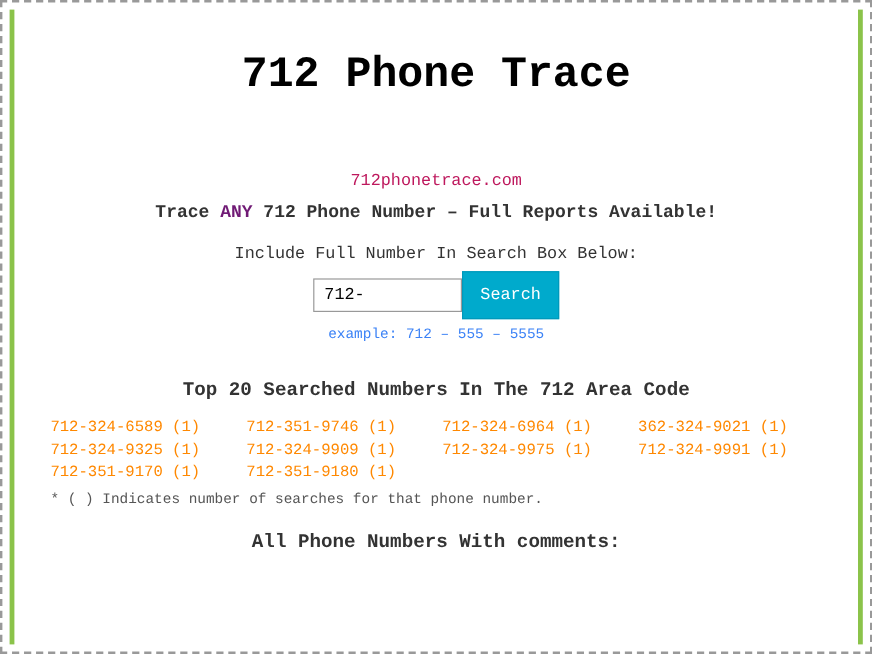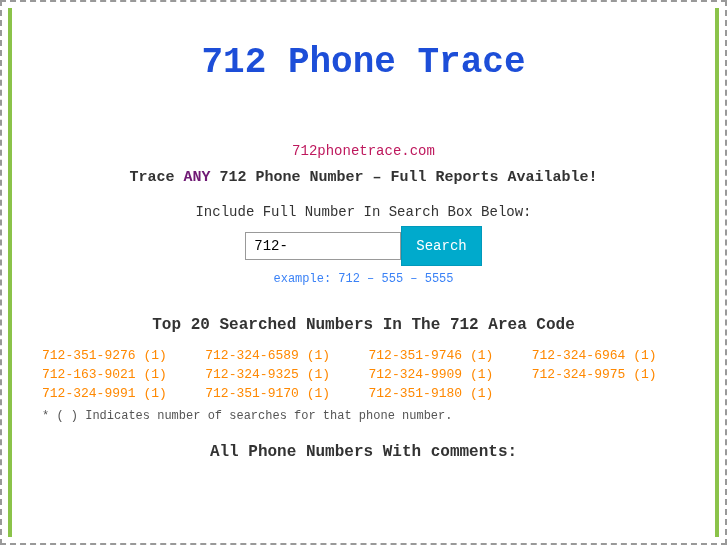--- a/index.html
+++ b/index.html
@@ -30,21 +30,21 @@
       pointer-events: none;
       z-index: 10;
     }
 
     .content {
       padding: 20px 40px 30px 40px;
     }
 
     .page-title {
       text-align: center;
-      color: #1d4ed8;
+      color: #000000;
       font-size: 36px;
       font-weight: bold;
       font-family: 'Courier New', Courier, monospace;
       margin-top: 20px;
       margin-bottom: 60px;
     }
 
     .site-url {
       text-align: center;
       color: #be185d;
@@ -82,21 +82,21 @@
       align-items: center;
       gap: 0;
       margin-bottom: 6px;
     }
 
     .search-input {
       border: 1px solid #999;
       padding: 4px 8px;
       font-size: 14px;
       font-family: 'Courier New', Courier, monospace;
-      width: 156px;
+      width: 124px;
       height: 28px;
     }
 
     .search-button {
       background: #00aacc;
       color: #fff;
       border: 1px solid #0099bb;
       padding: 4px 14px;
       font-size: 14px;
       font-family: 'Courier New', Courier, monospace;
@@ -169,26 +169,25 @@
         <button class="search-button">Search</button>
       </div>
       <div class="search-example">example: 712 – 555 – 5555</div>
     </div>
 
     <div class="top-numbers-section">
       <div class="section-title">Top 20 Searched Numbers In The 712 Area Code</div>
 
       <div class="numbers-grid">
 
-        <a class="phone-link">712-351-9276 (1)</a>
         <a class="phone-link">712-324-6589 (1)</a>
         <a class="phone-link">712-351-9746 (1)</a>
         <a class="phone-link">712-324-6964 (1)</a>
 
-        <a class="phone-link">712-163-9021 (1)</a>
+        <a class="phone-link">362-324-9021 (1)</a>
         <a class="phone-link">712-324-9325 (1)</a>
         <a class="phone-link">712-324-9909 (1)</a>
         <a class="phone-link">712-324-9975 (1)</a>
 
         <a class="phone-link">712-324-9991 (1)</a>
         <a class="phone-link">712-351-9170 (1)</a>
         <a class="phone-link">712-351-9180 (1)</a>
         <span></span>
       </div>
 

